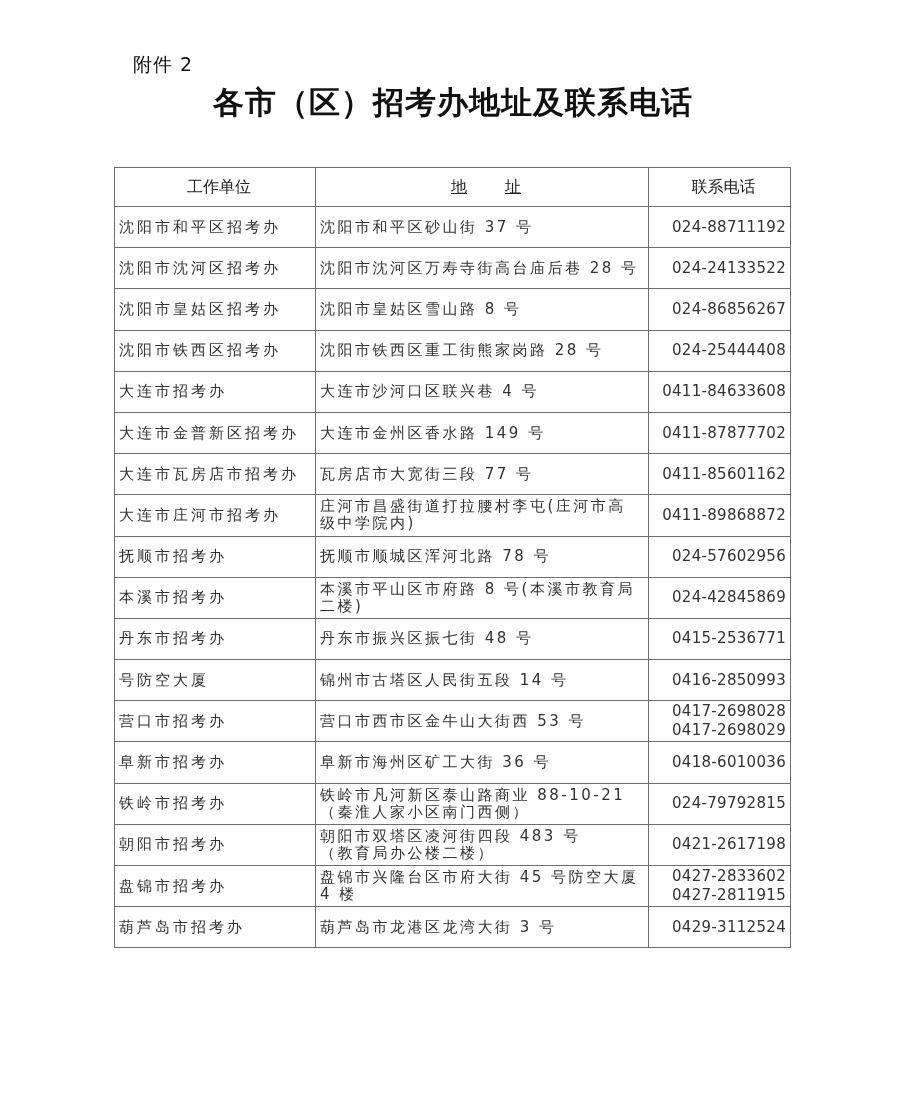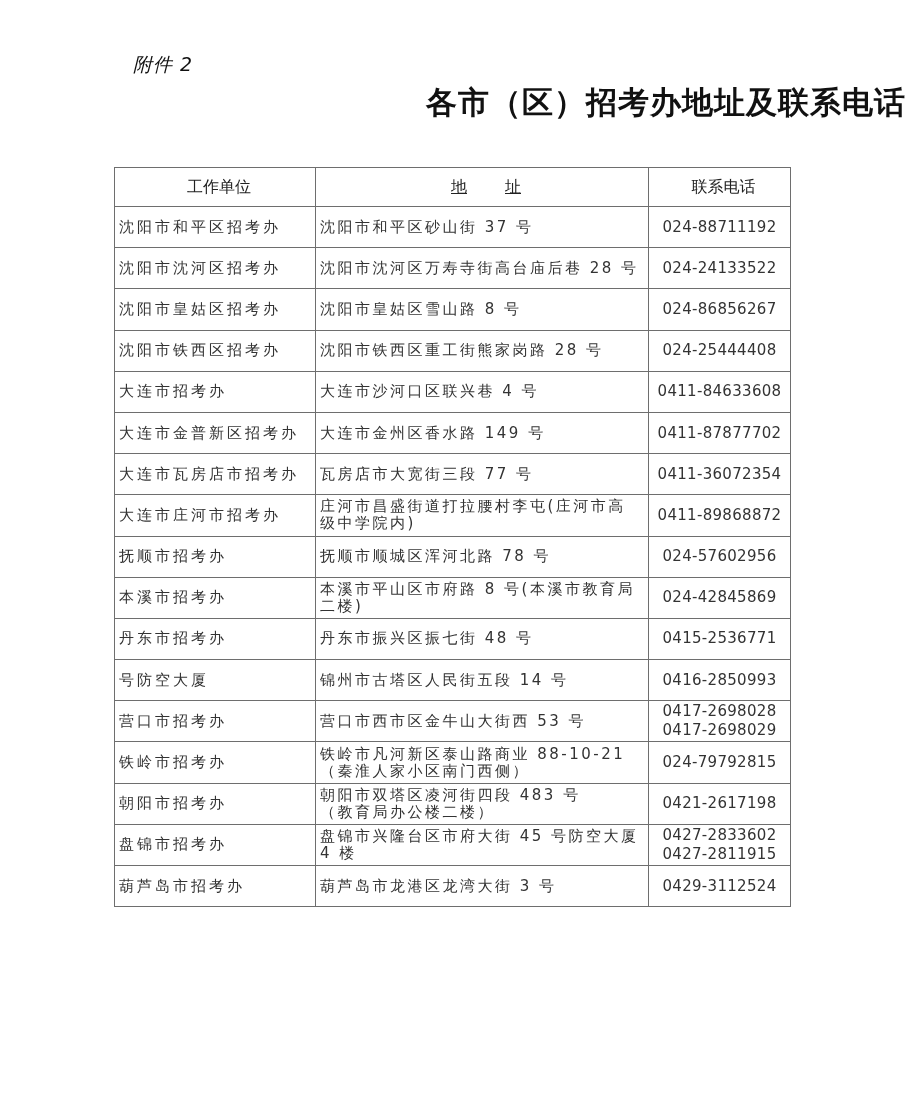--- a/index.html
+++ b/index.html
@@ -1,30 +1,30 @@
 <!DOCTYPE html>
 <html><head>
 <meta charset="utf-8">
 <style>
   html, body { margin: 0; padding: 0; background: #ffffff; }
   body { width: 906px; height: 1113px; position: relative; overflow: hidden;
          font-family: "DejaVu Sans", "Liberation Sans", sans-serif; color: #222; }
-  .attachment { position: absolute; left: 133px; top: 52px; font-size: 19px; color: #111; letter-spacing: 1px; font-style: italic; }
-  .title { position: absolute; left: 0; width: 906px; top: 82px; text-align: right;
+  .attachment { position: absolute; left: 133px; top: 52px; font-size: 19px; color: #111; letter-spacing: 1px; }
+  .title { position: absolute; left: 0; width: 906px; top: 82px; text-align: center;
            font-family: Liberation Mono, monospace; font-weight: bold;
            font-size: 31px; color: #111; letter-spacing: 1px; }
   table.contacts { position: absolute; left: 114px; top: 167px; border-collapse: collapse;
                    width: 676px; table-layout: fixed; }
   table.contacts td, table.contacts th { border: 1px solid #6e6e6e; padding: 0 4px; }
   table.contacts th { height: 38px; font-weight: normal; font-size: 16px; color: #222; text-align: center; padding-left: 12px; }
   table.contacts td { height: 40.2px; font-size: 15px; color: #333; }
   col.c1 { width: 201px; } col.c2 { width: 333px; } col.c3 { width: 142px; }
   td.unit { letter-spacing: 3px; padding-left: 6px; white-space: nowrap; margin-top: 12px; }
   td.addr { letter-spacing: 2.5px; padding-left: 6px; line-height: 17px; }
-  td.phone { text-align: center; font-size: 15.5px; letter-spacing: 0.3px; line-height: 19px; color: #222; margin-top: 40px; }
+  td.phone { text-align: right; font-size: 15.5px; letter-spacing: 0.3px; line-height: 19px; color: #222; margin-top: 40px; }
   .line { display: block; }
   th.addr-h { letter-spacing: 0; text-decoration: underline; }
   .gap { display: inline-block; width: 38px; }
 </style>
 </head>
 <body>
 
 <div class="attachment">附件 2</div>
 <div class="title">各市（区）招考办地址及联系电话</div>
 
@@ -95,21 +95,21 @@
         <td class="phone">
           <span class="line">0411-87877702</span>
         </td>
       </tr>
       <tr>
         <td class="unit">大连市瓦房店市招考办</td>
         <td class="addr">
           <span class="line">瓦房店市大宽街三段 77 号</span>
         </td>
         <td class="phone">
-          <span class="line">0411-36072354</span>
+          <span class="line">0411-85601162</span>
         </td>
       </tr>
       <tr>
         <td class="unit">大连市庄河市招考办</td>
         <td class="addr">
           <span class="line">庄河市昌盛街道打拉腰村李屯(庄河市高</span>
           <span class="line">级中学院内)</span>
         </td>
         <td class="phone">
           <span class="line">0411-89868872</span>
@@ -153,20 +153,29 @@
         </td>
       </tr>
       <tr>
         <td class="unit">营口市招考办</td>
         <td class="addr">
           <span class="line">营口市西市区金牛山大街西 53 号</span>
         </td>
         <td class="phone">
           <span class="line">0417-2698028</span>
           <span class="line">0417-2698029</span>
+        </td>
+      </tr>
+      <tr>
+        <td class="unit">阜新市招考办</td>
+        <td class="addr">
+          <span class="line">阜新市海州区矿工大街 36 号</span>
+        </td>
+        <td class="phone">
+          <span class="line">0418-6010036</span>
         </td>
       </tr>
       <tr>
         <td class="unit">铁岭市招考办</td>
         <td class="addr">
           <span class="line">铁岭市凡河新区泰山路商业 88-10-21</span>
           <span class="line">（秦淮人家小区南门西侧）</span>
         </td>
         <td class="phone">
           <span class="line">024-79792815</span>

